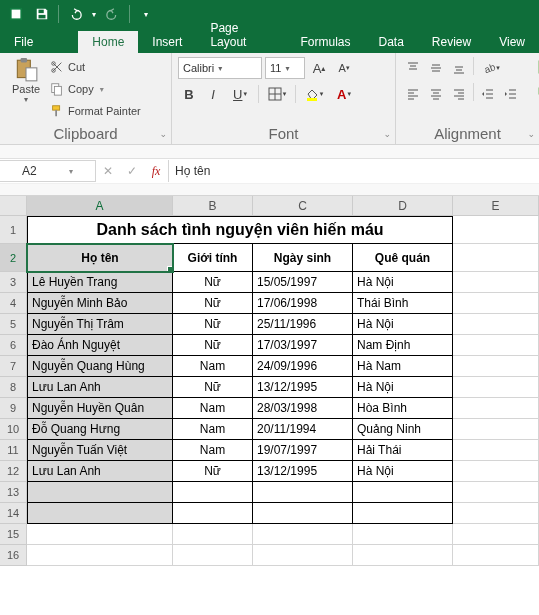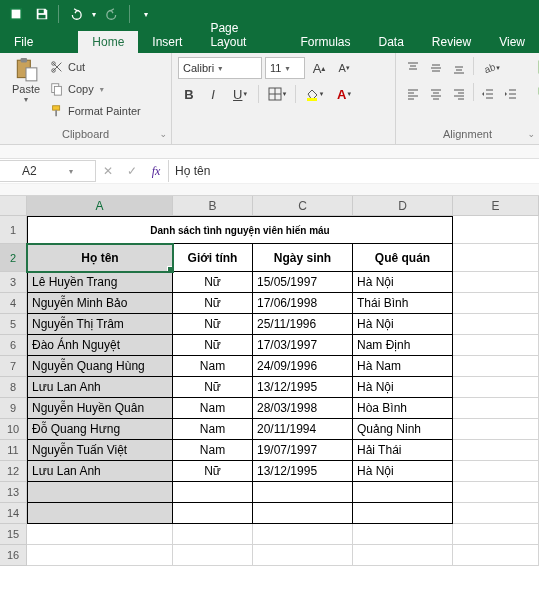--- a/index.html
+++ b/index.html
@@ -14,21 +14,21 @@
 .titlebar .qat-drop { width: 8px; }
 
 
 .tabs { height: 25px; background: #0f6e3a; display: flex; align-items: flex-end; }
 .tab { padding: 4px 14px; color: #fff; font-size: 12px; cursor: pointer; }
 .tab.active { background: #f1f1f1; color: #217346; margin-left: 31px; }
 
 
 .ribbon { background: #f1f1f1; border-bottom: 1px solid #d4d4d4; display: flex; height: 92px; }
 .rgroup { border-right: 1px solid #d4d4d4; display: flex; flex-direction: column; padding: 2px 6px 0 6px; position: relative; }
-.rgroup .glabel { text-align: center; font-size: 11px; color: #666; height: 16px; line-height: 14px; position: absolute; bottom: 1px; left: 0; right: 0; }
+.rgroup .glabel { text-align: center; font-size: 15px; color: #666; height: 16px; line-height: 14px; position: absolute; bottom: 1px; left: 0; right: 0; }
 .rgroup .glabel::after { content: "⌄"; font-size: 9px; position: absolute; right: 4px; color: #888; }
 
 
 .clip-wrap { display: flex; gap: 4px; height: 72px; }
 .paste-btn { width: 40px; display: flex; flex-direction: column; align-items: center; gap: 0; padding-top: 2px; }
 .paste-btn svg { width: 26px; height: 26px; }
 .paste-label { font-size: 11px; color: #444; }
 .clip-col { display: flex; flex-direction: column; gap: 2px; padding-top: 2px; }
 .clip-item { display: flex; align-items: center; gap: 4px; font-size: 11px; color: #444; height: 20px; }
 .clip-item svg { width: 14px; height: 14px; }
@@ -52,21 +52,21 @@
 .wrap-item { display: flex; align-items: center; gap: 4px; font-size: 11px; color: #444; height: 20px; white-space: nowrap; }
 
 
 .fbar-area { background: #fff; border-bottom: 1px solid #d4d4d4; }
 .fbar-spacer { height: 14px; background: #f8f8f8; border-bottom: 1px solid #e0e0e0; }
 .fbar { display: flex; align-items: center; height: 24px; }
 .namebox { width: 96px; border: 1px solid #d4d4d4; border-left: none; height: 22px; display: flex; align-items: center; padding: 0 22px; font-size: 12px; color: #333; }
 .namebox .ndrop { margin-left: auto; color: #888; font-size: 8px; }
 .fbar-mid { display: flex; align-items: center; border-right: 1px solid #d4d4d4; height: 22px; }
 .fbar-btn { width: 24px; height: 22px; display: flex; align-items: center; justify-content: center; color: #aaa; font-size: 12px; }
-.fbar-btn.fx { font-style: italic; color: #4c1d95; font-family: Georgia, serif; }
+.fbar-btn.fx { font-style: italic; color: #b91c1c; font-family: Georgia, serif; }
 .formula-input { flex: 1; padding: 0 6px; font-size: 12px; color: #333; height: 22px; line-height: 22px; }
 .fbar-bottom { height: 12px; border-top: 1px solid #f0f0f0; background: #f8f8f8; }
 
 
 .grid { position: relative; }
 .ghead { display: flex; background: #e6e6e6; border-bottom: 1px solid #ccc; height: 20px; }
 .corner { width: 27px; border-right: 1px solid #ccc; background: #e6e6e6; }
 .colh { border-right: 1px solid #ccc; display: flex; align-items: center; justify-content: center; font-size: 12px; color: #555; background: #e6e6e6; }
 .colh.selh { background: #d2d2d2; color: #0f6e3a; }
 .colA { width: 146px; } .colB { width: 80px; } .colC { width: 100px; } .colD { width: 100px; } .colE { width: 86px; }
@@ -78,21 +78,21 @@
 .cell.selcol { background: #d9d9d9; }
 .cell.center { justify-content: center; }
 .cell.bold { font-weight: bold; }
 
 
 .tb { border-right: 1px solid #000 !important; border-bottom: 1px solid #000 !important; }
 .tbt { border-top: 1px solid #000 !important; }
 .tbl { border-left: 1px solid #000 !important; }
 
 
-.titlecell { font-weight: bold; font-size: 10px; justify-content: center; }
+.titlecell { font-weight: bold; font-size: 16px; justify-content: center; }
 .merged { border-right: none; }
 
 
 .active-cell { outline: 2px solid #217346; outline-offset: -1px; position: relative; }
 .active-cell::after { content: ""; position: absolute; right: -3px; bottom: -3px; width: 6px; height: 6px; background: #217346; border: 1px solid #fff; }
 </style>
 </head>
 <body>
 
 <div class="titlebar">
@@ -219,20 +219,21 @@
               <rect x="2" y="11" width="10" height="3" fill="#ffff00"></rect>
             </svg>
             <span style="font-size:7px;margin-left:1px">▾</span>
           </div>
         <div class="ibtn split">
             <span style="color:#c00000;font-weight:bold">A</span>
             <span style="font-size:7px;margin-left:1px">▾</span>
           </div>
       </div>
     </div>
+    <div class="glabel">Font</div>
   </div>
 
   <div class="rgroup" style="width:143px;border-right:none">
     <div class="align-wrap">
       <div class="align-grid">
         <div class="align-row">
           <div class="ibtn">
               <svg viewBox="0 0 14 14">
                 <line x1="2" y1="2" x2="12" y2="2" stroke="#555"></line>
                 <line x1="4" y1="5" x2="10" y2="5" stroke="#555"></line>

